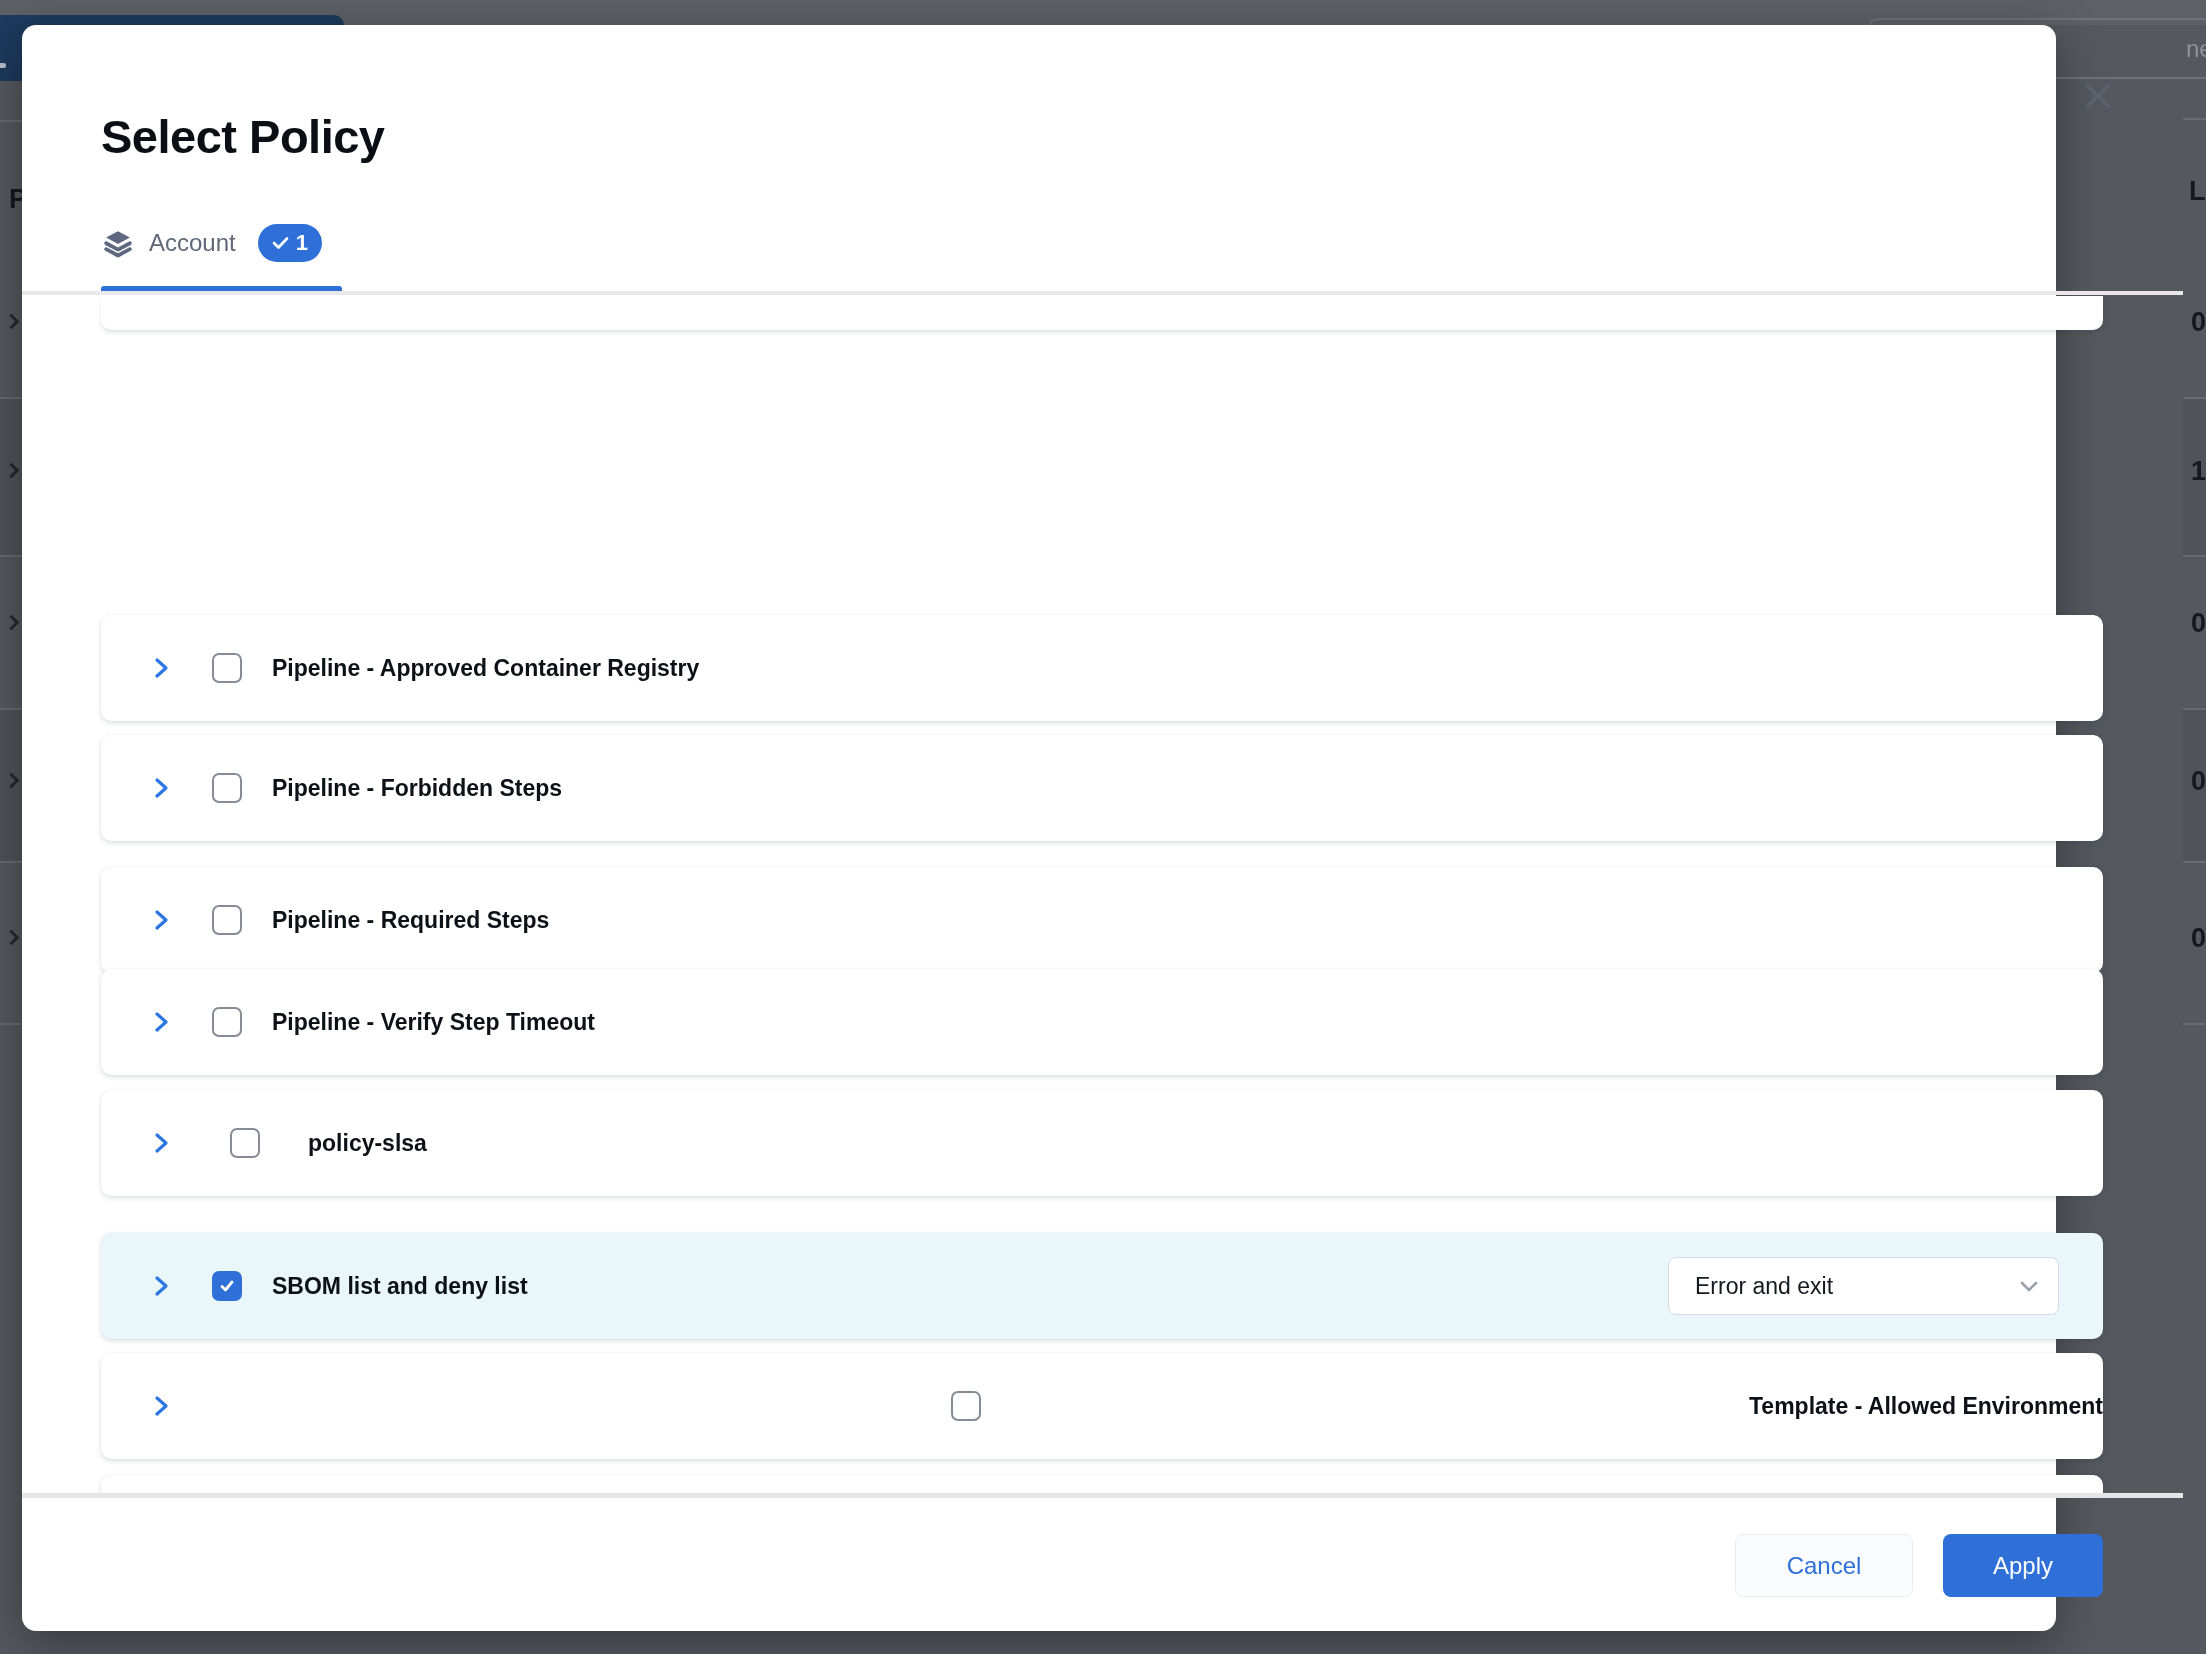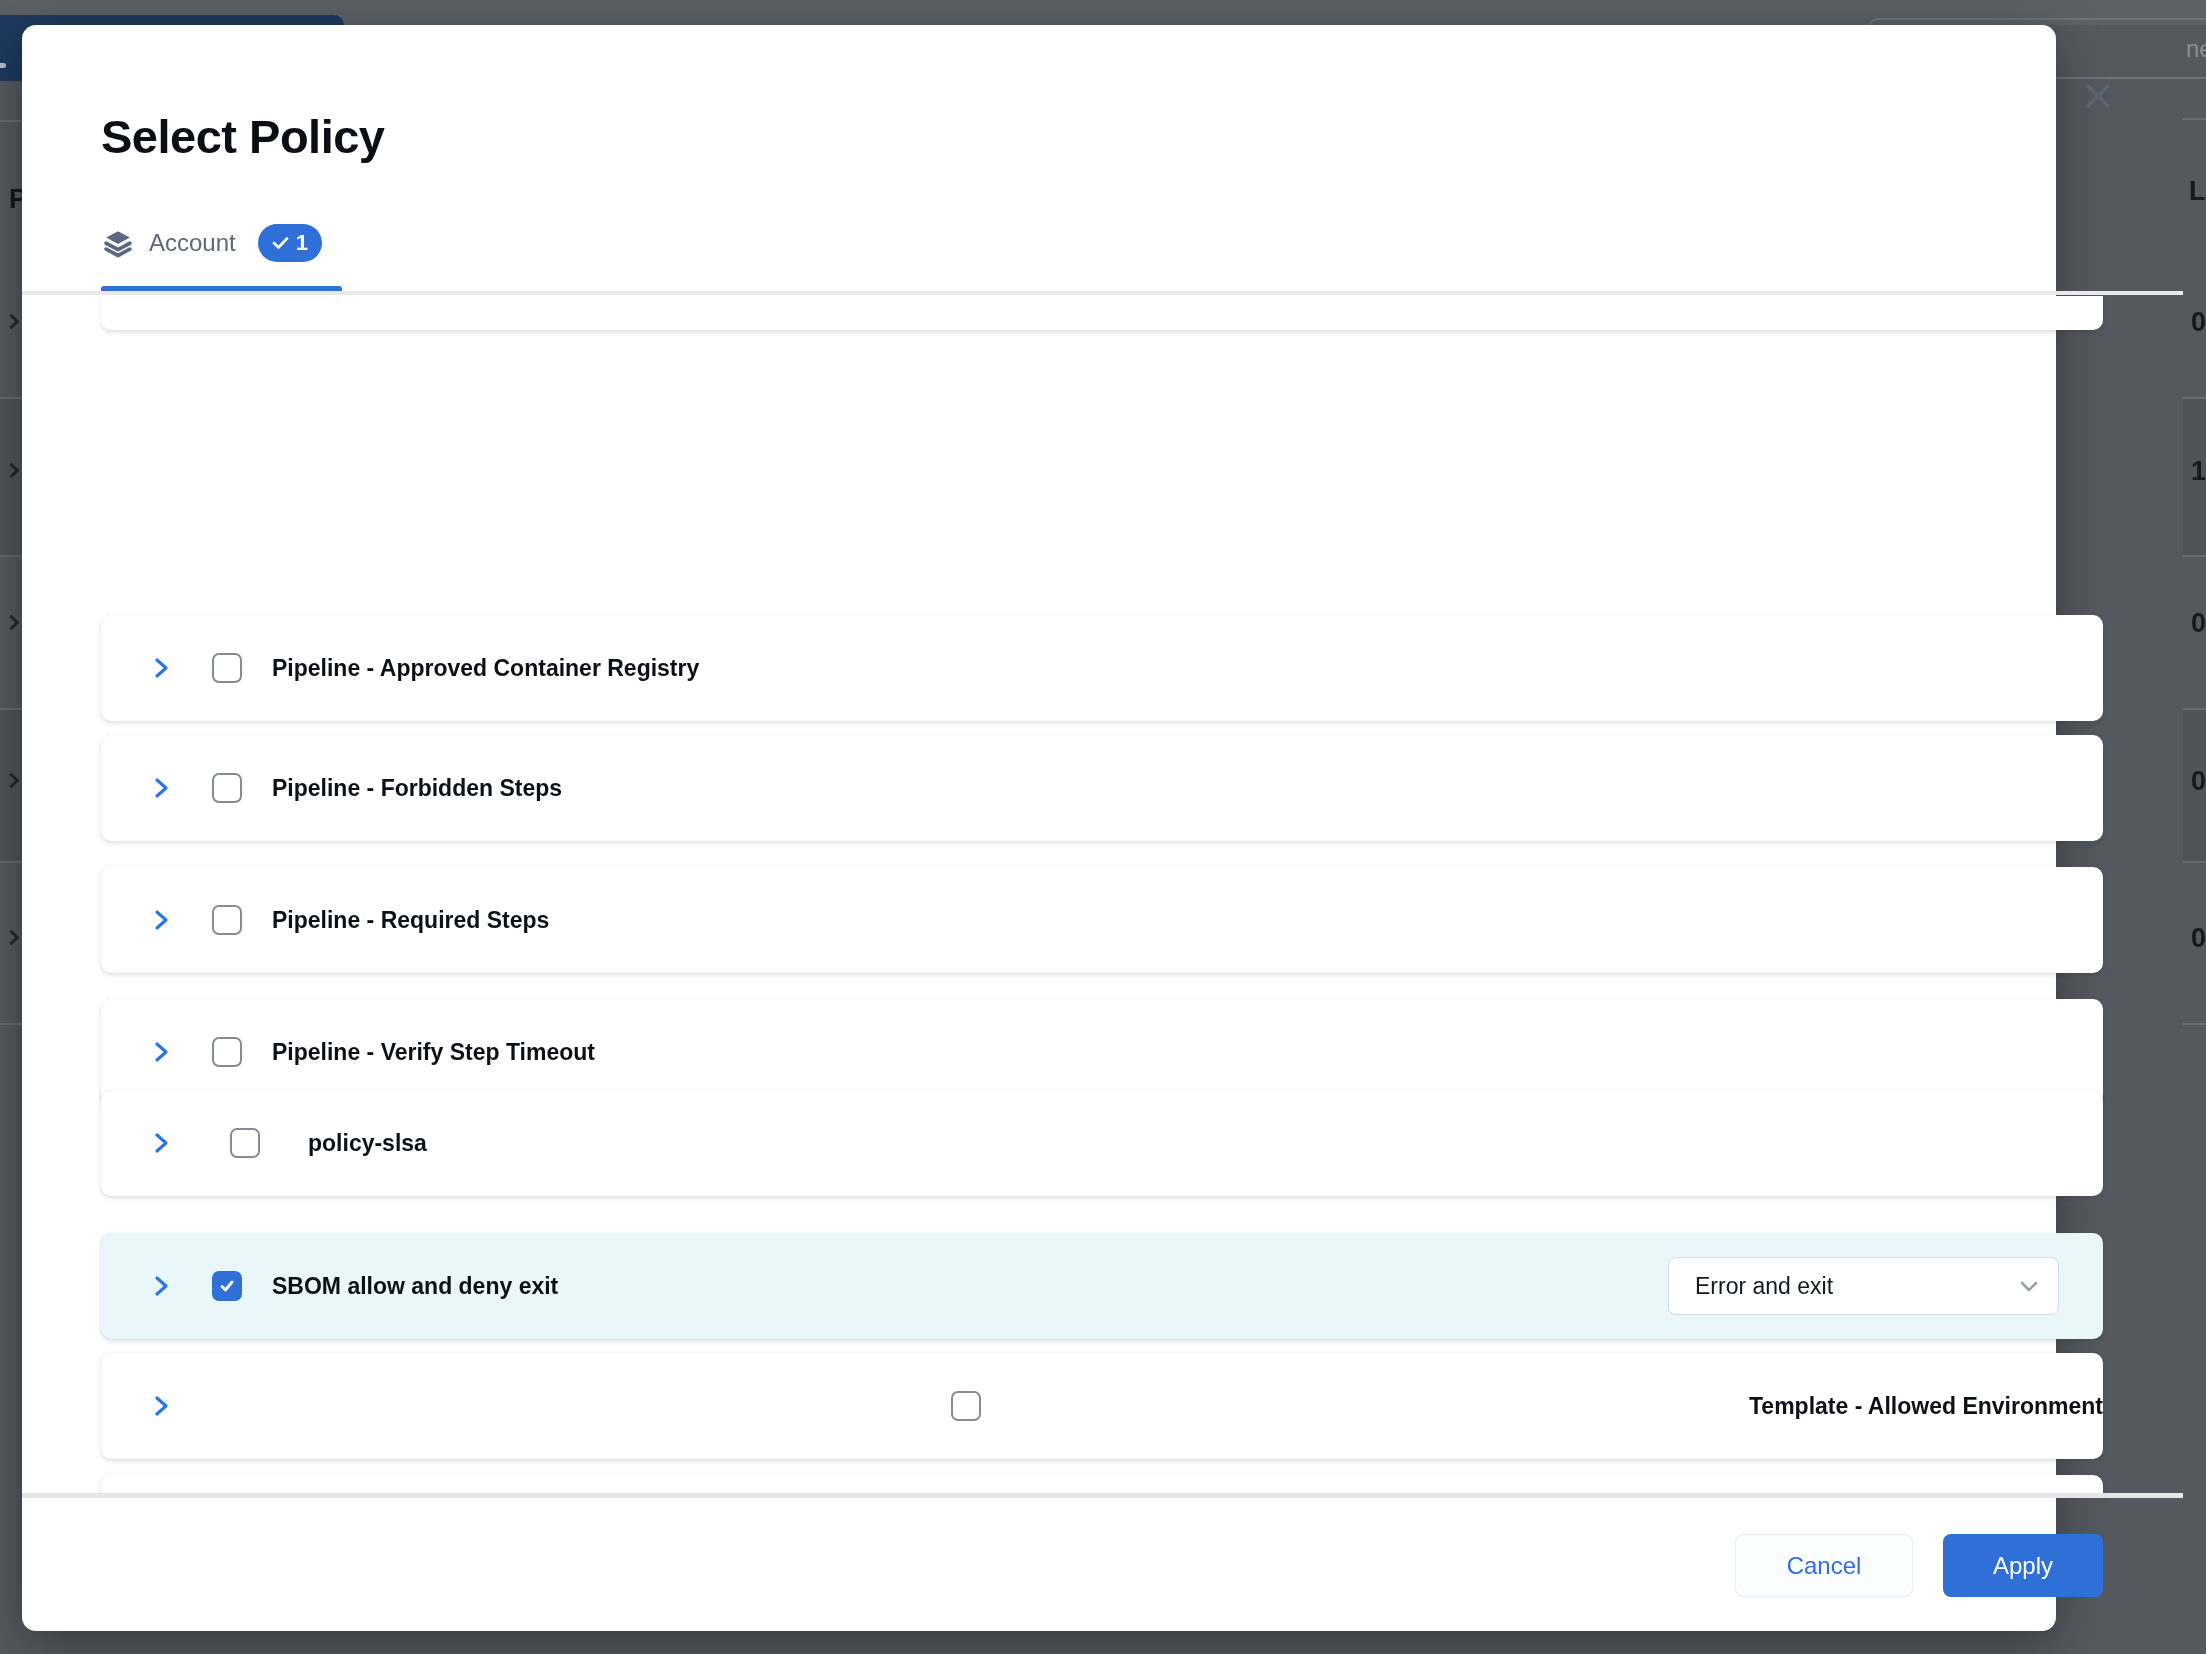--- a/index.html
+++ b/index.html
@@ -150,21 +150,21 @@
       </div>
 
       <div class="card" style="top:572px;">
         <button class="row-chevron"><svg width="26" height="26" viewBox="0 0 26 26">
               <path d="M9 5 L18 13 L9 21" stroke="#2b76e3" stroke-width="3.2" fill="none" stroke-linecap="round" stroke-linejoin="round"></path>
             </svg></button>
         <span class="checkbox"></span>
         <span class="row-label">Pipeline - Required Steps</span>
       </div>
 
-      <div class="card" style="top:704px;">
+      <div class="card" style="top:674px;">
         <button class="row-chevron"><svg width="26" height="26" viewBox="0 0 26 26">
               <path d="M9 5 L18 13 L9 21" stroke="#2b76e3" stroke-width="3.2" fill="none" stroke-linecap="round" stroke-linejoin="round"></path>
             </svg></button>
         <span class="checkbox"></span>
         <span class="row-label">Pipeline - Verify Step Timeout</span>
       </div>
 
       <div class="card" style="top:795px;gap:18px;">
         <button class="row-chevron"><svg width="26" height="26" viewBox="0 0 26 26">
               <path d="M9 5 L18 13 L9 21" stroke="#2b76e3" stroke-width="3.2" fill="none" stroke-linecap="round" stroke-linejoin="round"></path>
@@ -175,21 +175,21 @@
 
       <div class="card selected" style="top:938px;">
         <button class="row-chevron"><svg width="26" height="26" viewBox="0 0 26 26">
               <path d="M9 5 L18 13 L9 21" stroke="#2b76e3" stroke-width="3.2" fill="none" stroke-linecap="round" stroke-linejoin="round"></path>
             </svg></button>
         <span class="checkbox">
             <svg width="18" height="18" viewBox="0 0 18 18">
               <path d="M4 9.5 L7.5 13 L14 5" stroke="#fff" stroke-width="2.8" fill="none" stroke-linecap="round" stroke-linejoin="round"></path>
             </svg>
           </span>
-        <span class="row-label">SBOM allow and deny exit</span>
+        <span class="row-label">SBOM list and deny list</span>
         <div class="action-select">
           <span class="value">Error and exit</span>
           <svg width="18" height="11" viewBox="0 0 18 11">
             <path d="M2 2 L9 9 L16 2" stroke="#99a1ab" stroke-width="2.6" fill="none" stroke-linecap="round" stroke-linejoin="round"></path>
           </svg>
         </div>
       </div>
 
       <div class="card" style="top:1058px;justify-content:space-between;">
         <button class="row-chevron"><svg width="26" height="26" viewBox="0 0 26 26">

